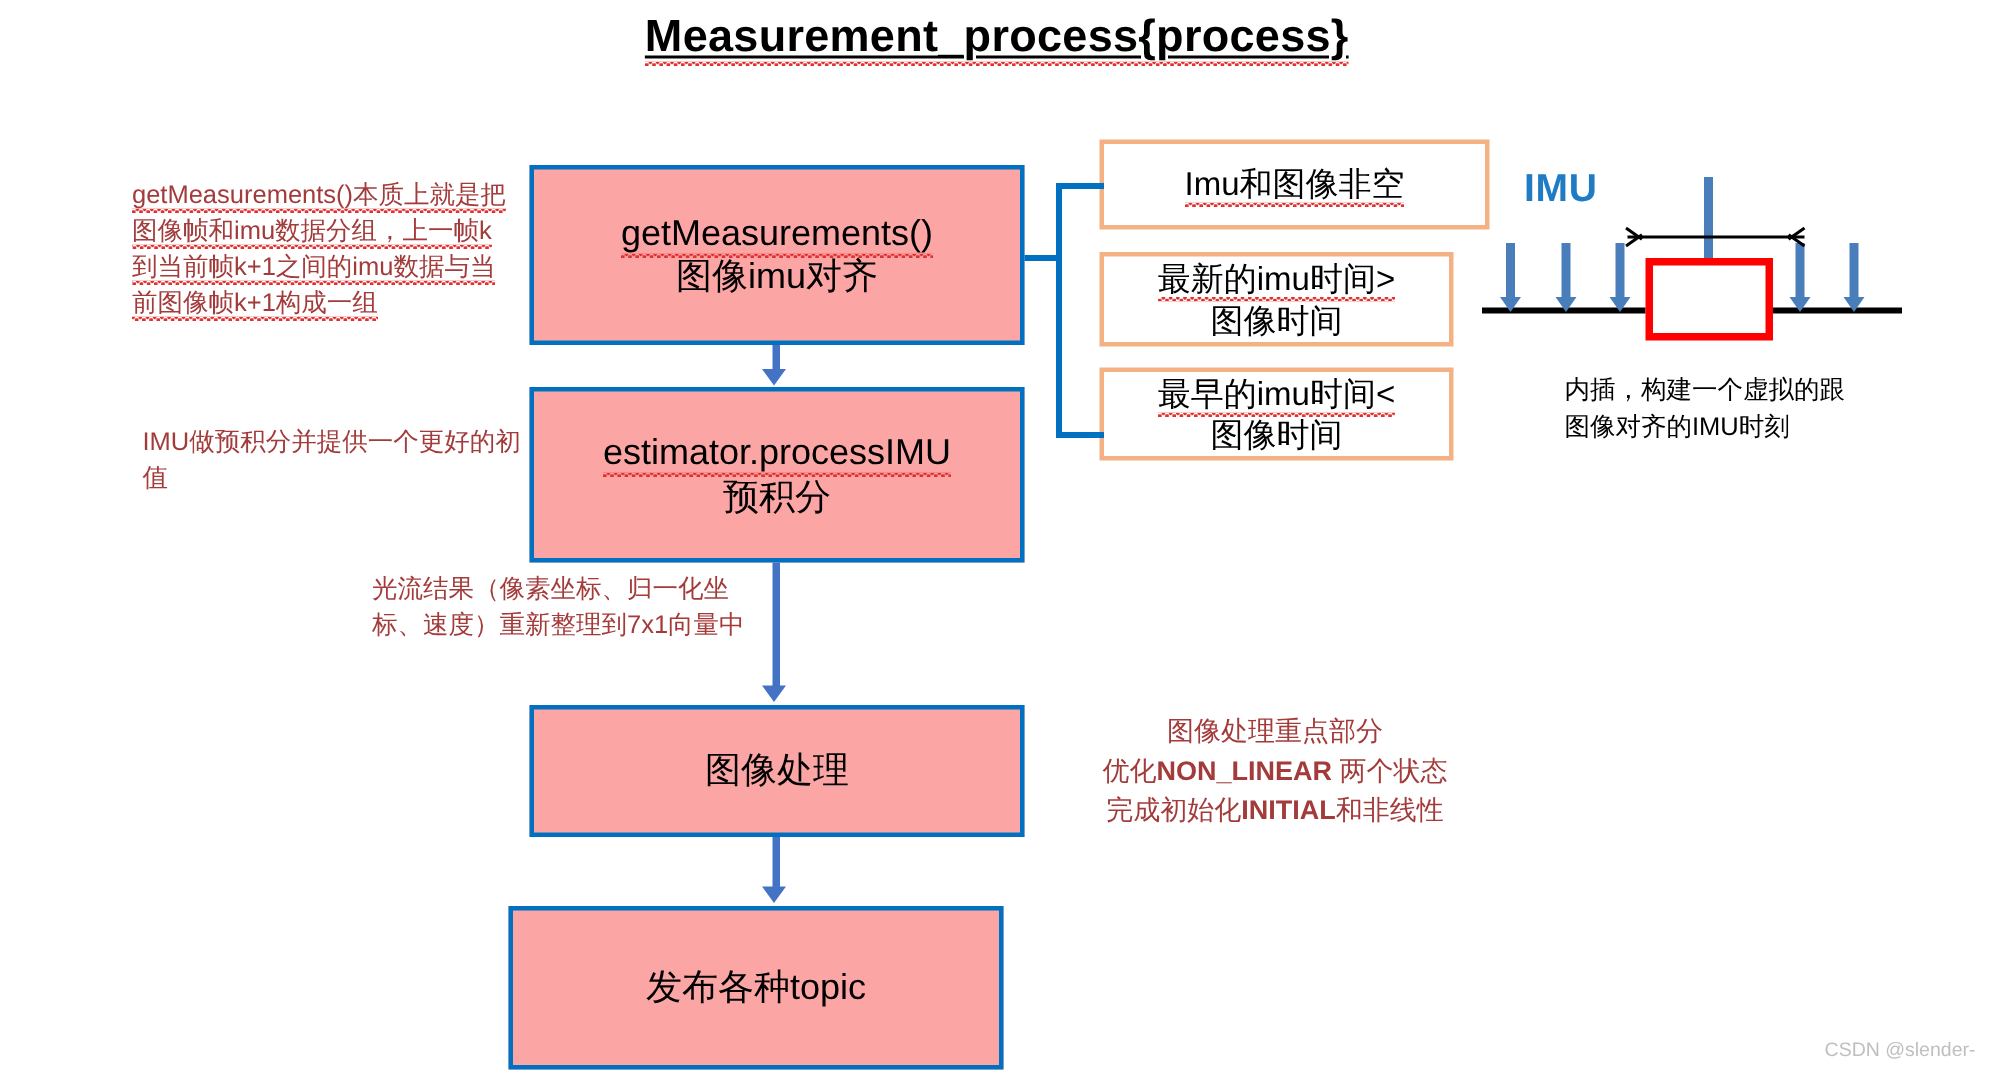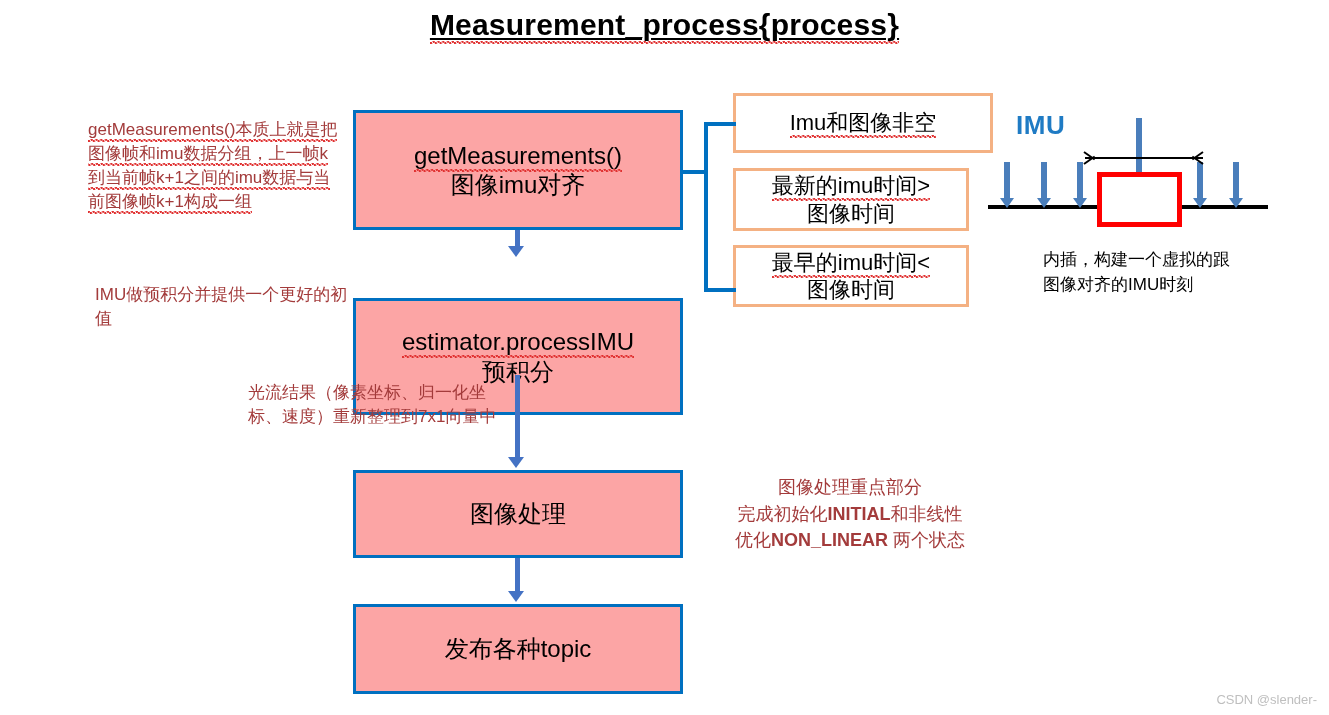--- a/index.html
+++ b/index.html
@@ -37,23 +37,23 @@
   .flowbox{
     border:3px solid #0070C0;background:#fca5a5;
     display:flex;align-items:center;justify-content:center;
     text-align:center;color:#000;line-height:1.22;
     box-sizing:border-box;
   }
   .flowbox .t1{font-size:24px;}
   .flowbox .t2{font-size:24px;}
 
   #box-get{left:353px;top:110px;width:330px;height:120px;}
-  #box-imu{left:353px;top:258px;width:330px;height:117px;margin-top:40px;}
+  #box-imu{left:353px;top:258px;width:330px;height:117px;}
   #box-image{left:353px;top:470px;width:330px;height:88px;}
-  #box-topic{left:353px;top:604px;width:330px;height:90px;}
+  #box-topic{left:339px;top:604px;width:330px;height:109px;}
 
   
   .condbox{
     border:3px solid #F4B183;background:#ffffff;
     display:flex;align-items:center;justify-content:center;
     text-align:center;color:#000;font-size:22px;line-height:1.25;
     box-sizing:border-box;
   }
   #cond-1{left:733px;top:93px;width:260px;height:60px;}
   #cond-2{left:733px;top:168px;width:236px;height:63px;}
@@ -169,24 +169,24 @@
 <div class="arrow-head" id="a3-head"></div>
 
 <div class="note" id="note-1">
   <span class="wavy">getMeasurements()本质上就是把图像帧和imu数据分组，上一帧k到当前帧k+1之间的imu数据与当前图像帧k+1构成一组</span>
 </div>
 <div class="note" id="note-2">IMU做预积分并提供一个更好的初值</div>
 <div class="note" id="note-3">光流结果（像素坐标、归一化坐标、速度）重新整理到7x1向量中</div>
 <div class="note" id="note-4">
   <div>图像处理重点部分</div>
   <div>
+    <span>优化</span><b>NON_LINEAR</b><span> 两个状态</span>
+  </div>
+  <div>
     <span>完成初始化</span><b>INITIAL</b><span>和非线性</span>
-  </div>
-  <div>
-    <span>优化</span><b>NON_LINEAR</b><span> 两个状态</span>
   </div>
 </div>
 
 <div class="abs" id="imu-label">IMU</div>
 <div class="abs" id="imu-baseline"></div>
 
 <div class="abs imu-arrow" style="left:1000px;top:162px;width:14px;height:46px;">
   <div class="sh" style="height:36px;"></div>
     <div class="hd" style="top:36px;"></div>
 </div>

